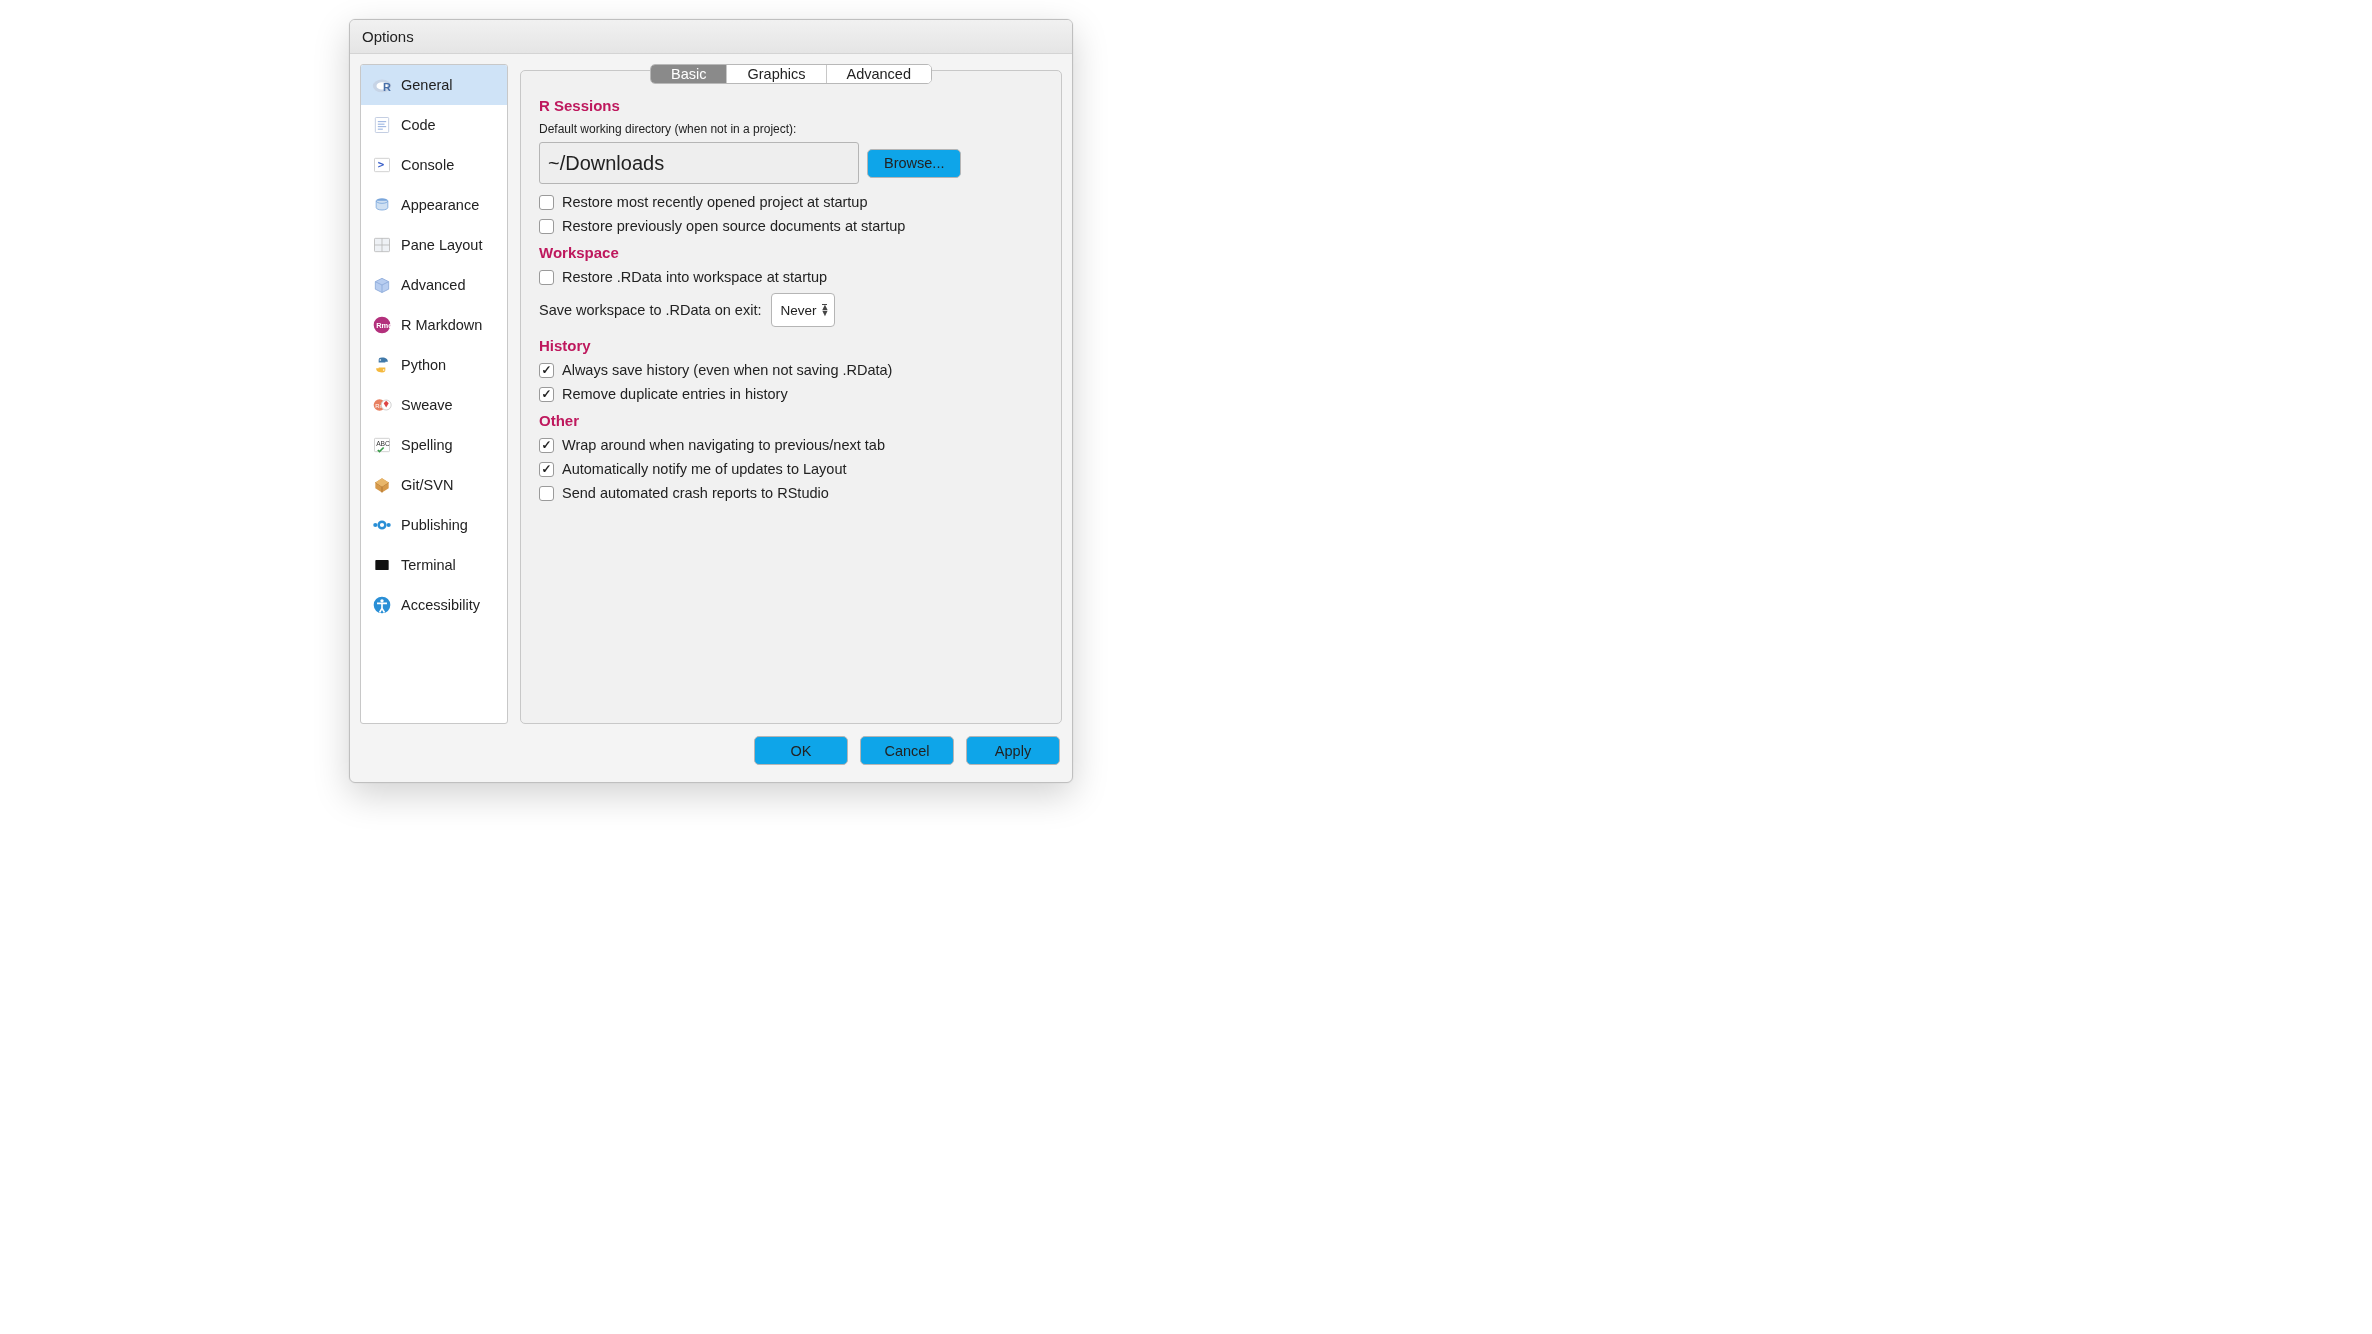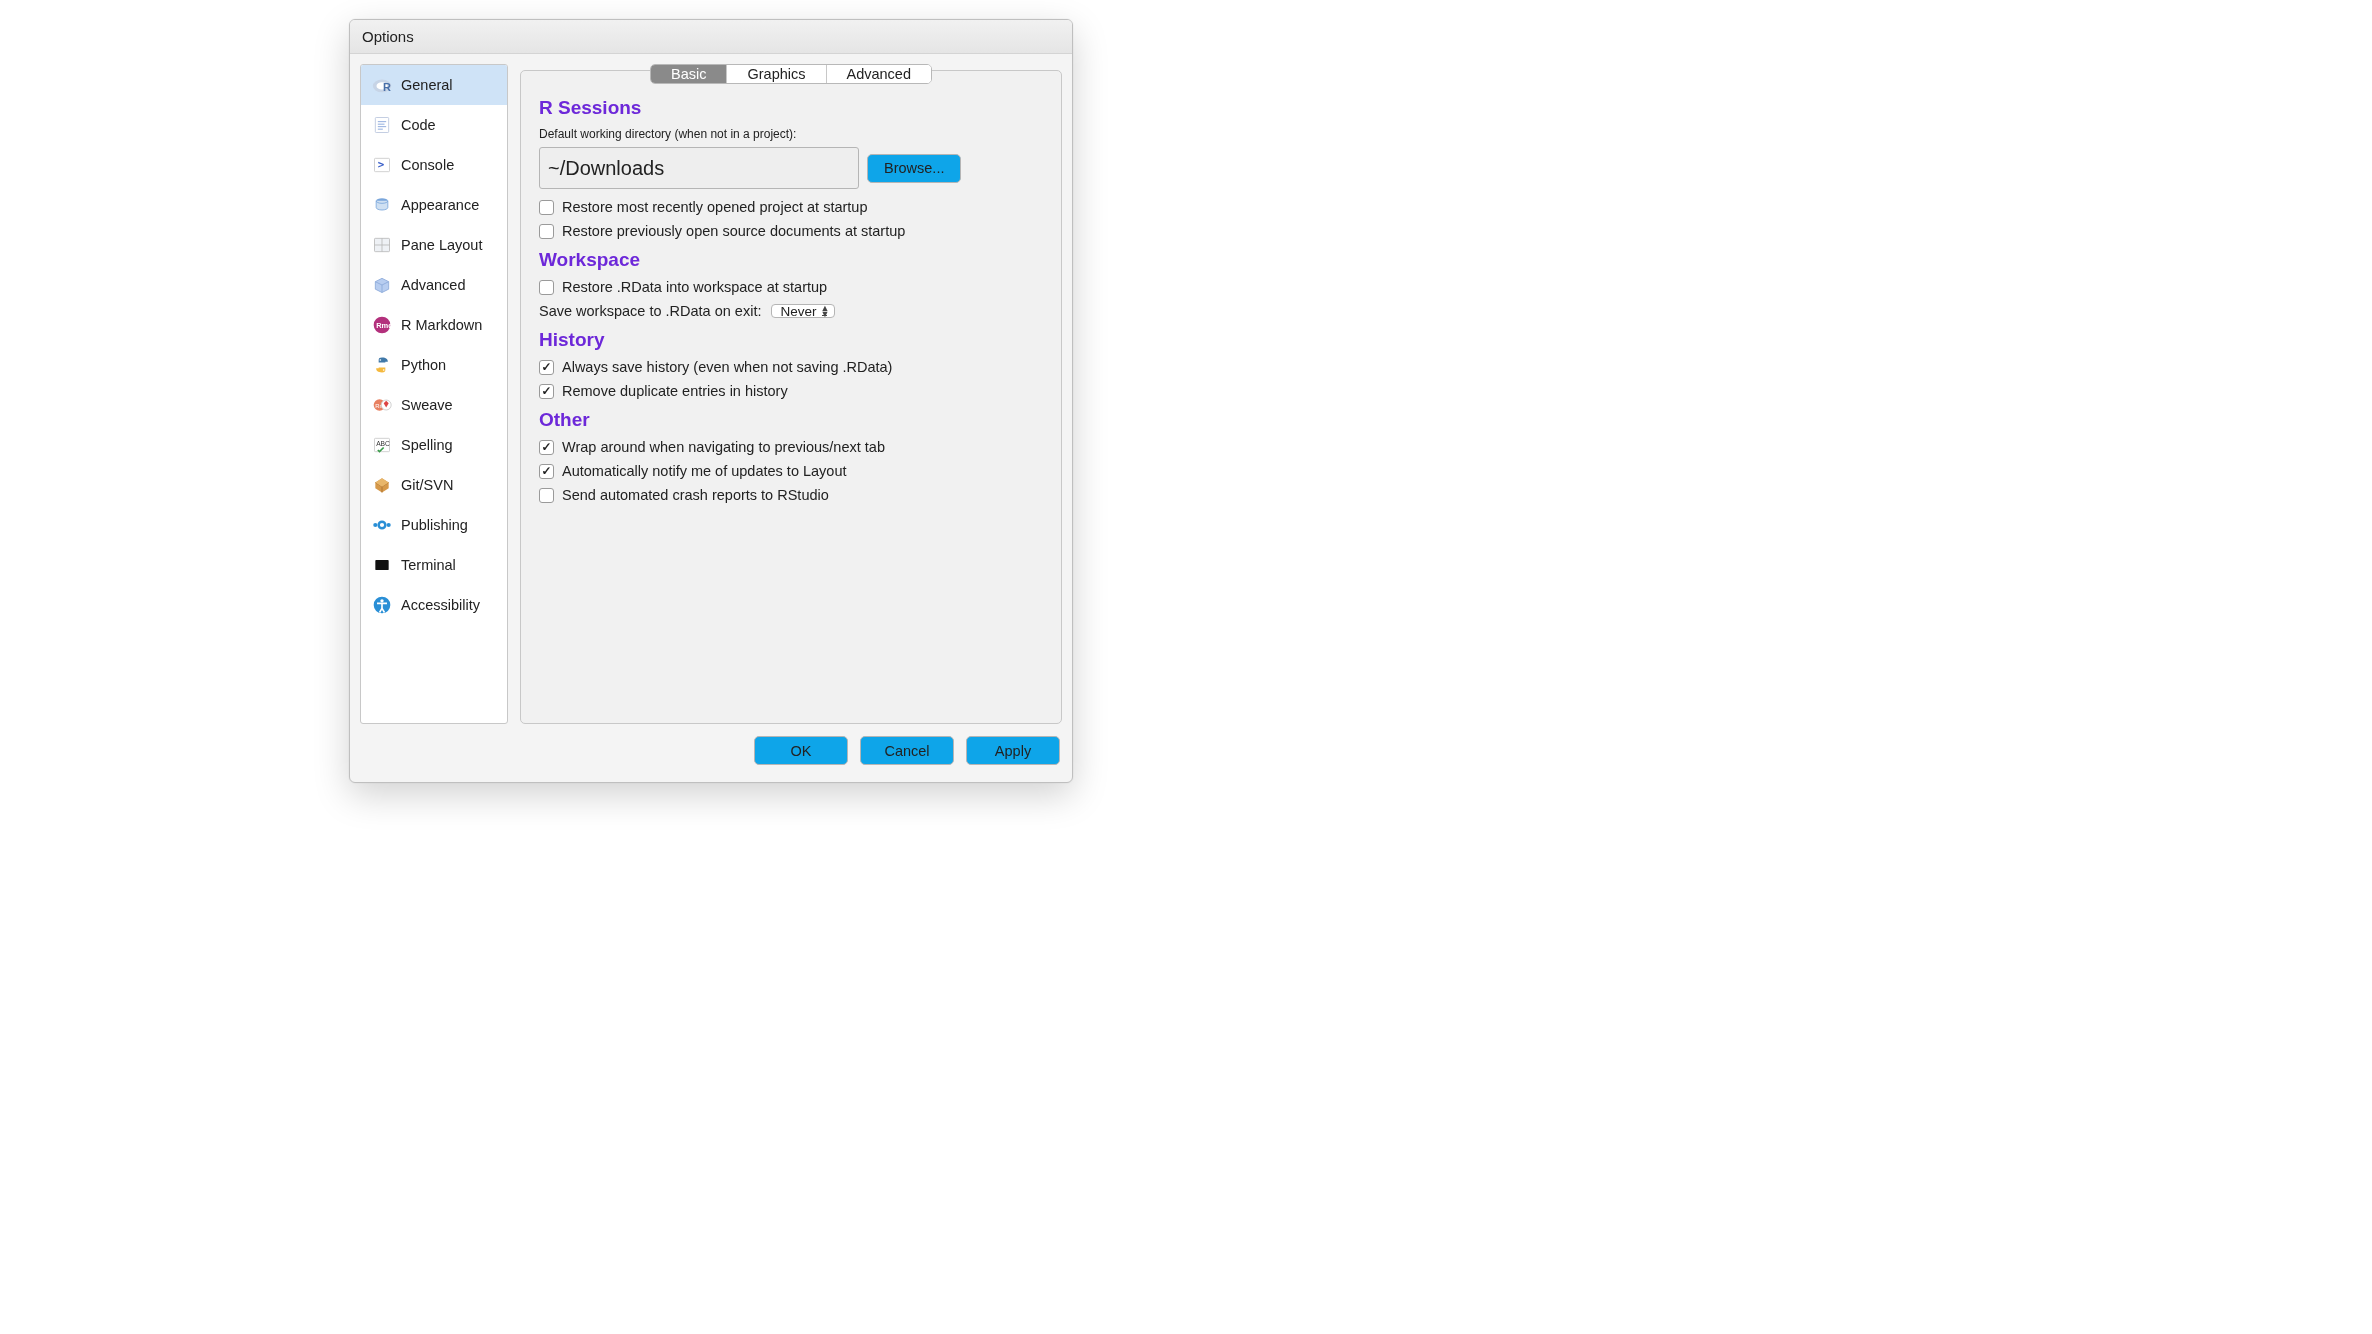--- a/index.html
+++ b/index.html
@@ -100,22 +100,22 @@
   .panel {
     flex: 1;
     background: #f1f1f1;
     border: 1px solid #c8c8c8;
     border-radius: 5px;
     margin-top: -14px;
     padding: 26px 18px 16px 18px;
   }
   .section-head {
     font-weight: 600;
-    font-size: 19px;
-    color: #6d28d9;
+    font-size: 15px;
+    color: #be185d;
     margin-top: 10px;
     margin-bottom: 8px;
   }
   .section-head:first-child { margin-top: 0; }
   .field-label {
     font-size: 12px;
     color: #222;
     margin-bottom: 6px;
   }
   .row {
@@ -174,21 +174,21 @@
   .select {
     background: #fff;
     border: 1px solid #b5b5b5;
     border-radius: 4px;
     padding: 1px 18px 1px 8px;
     font-size: 13.5px;
     color: #222;
     position: relative;
     display: inline-flex;
     align-items: center;
-    height: 14px;
+    height: 34px;
     cursor: pointer;
   }
   .select::after {
     content: "";
     position: absolute;
     right: 6px;
     top: 4px;
     width: 7px;
     height: 12px;
     background: linear-gradient(#444 0 0) center/5px 1px no-repeat;

